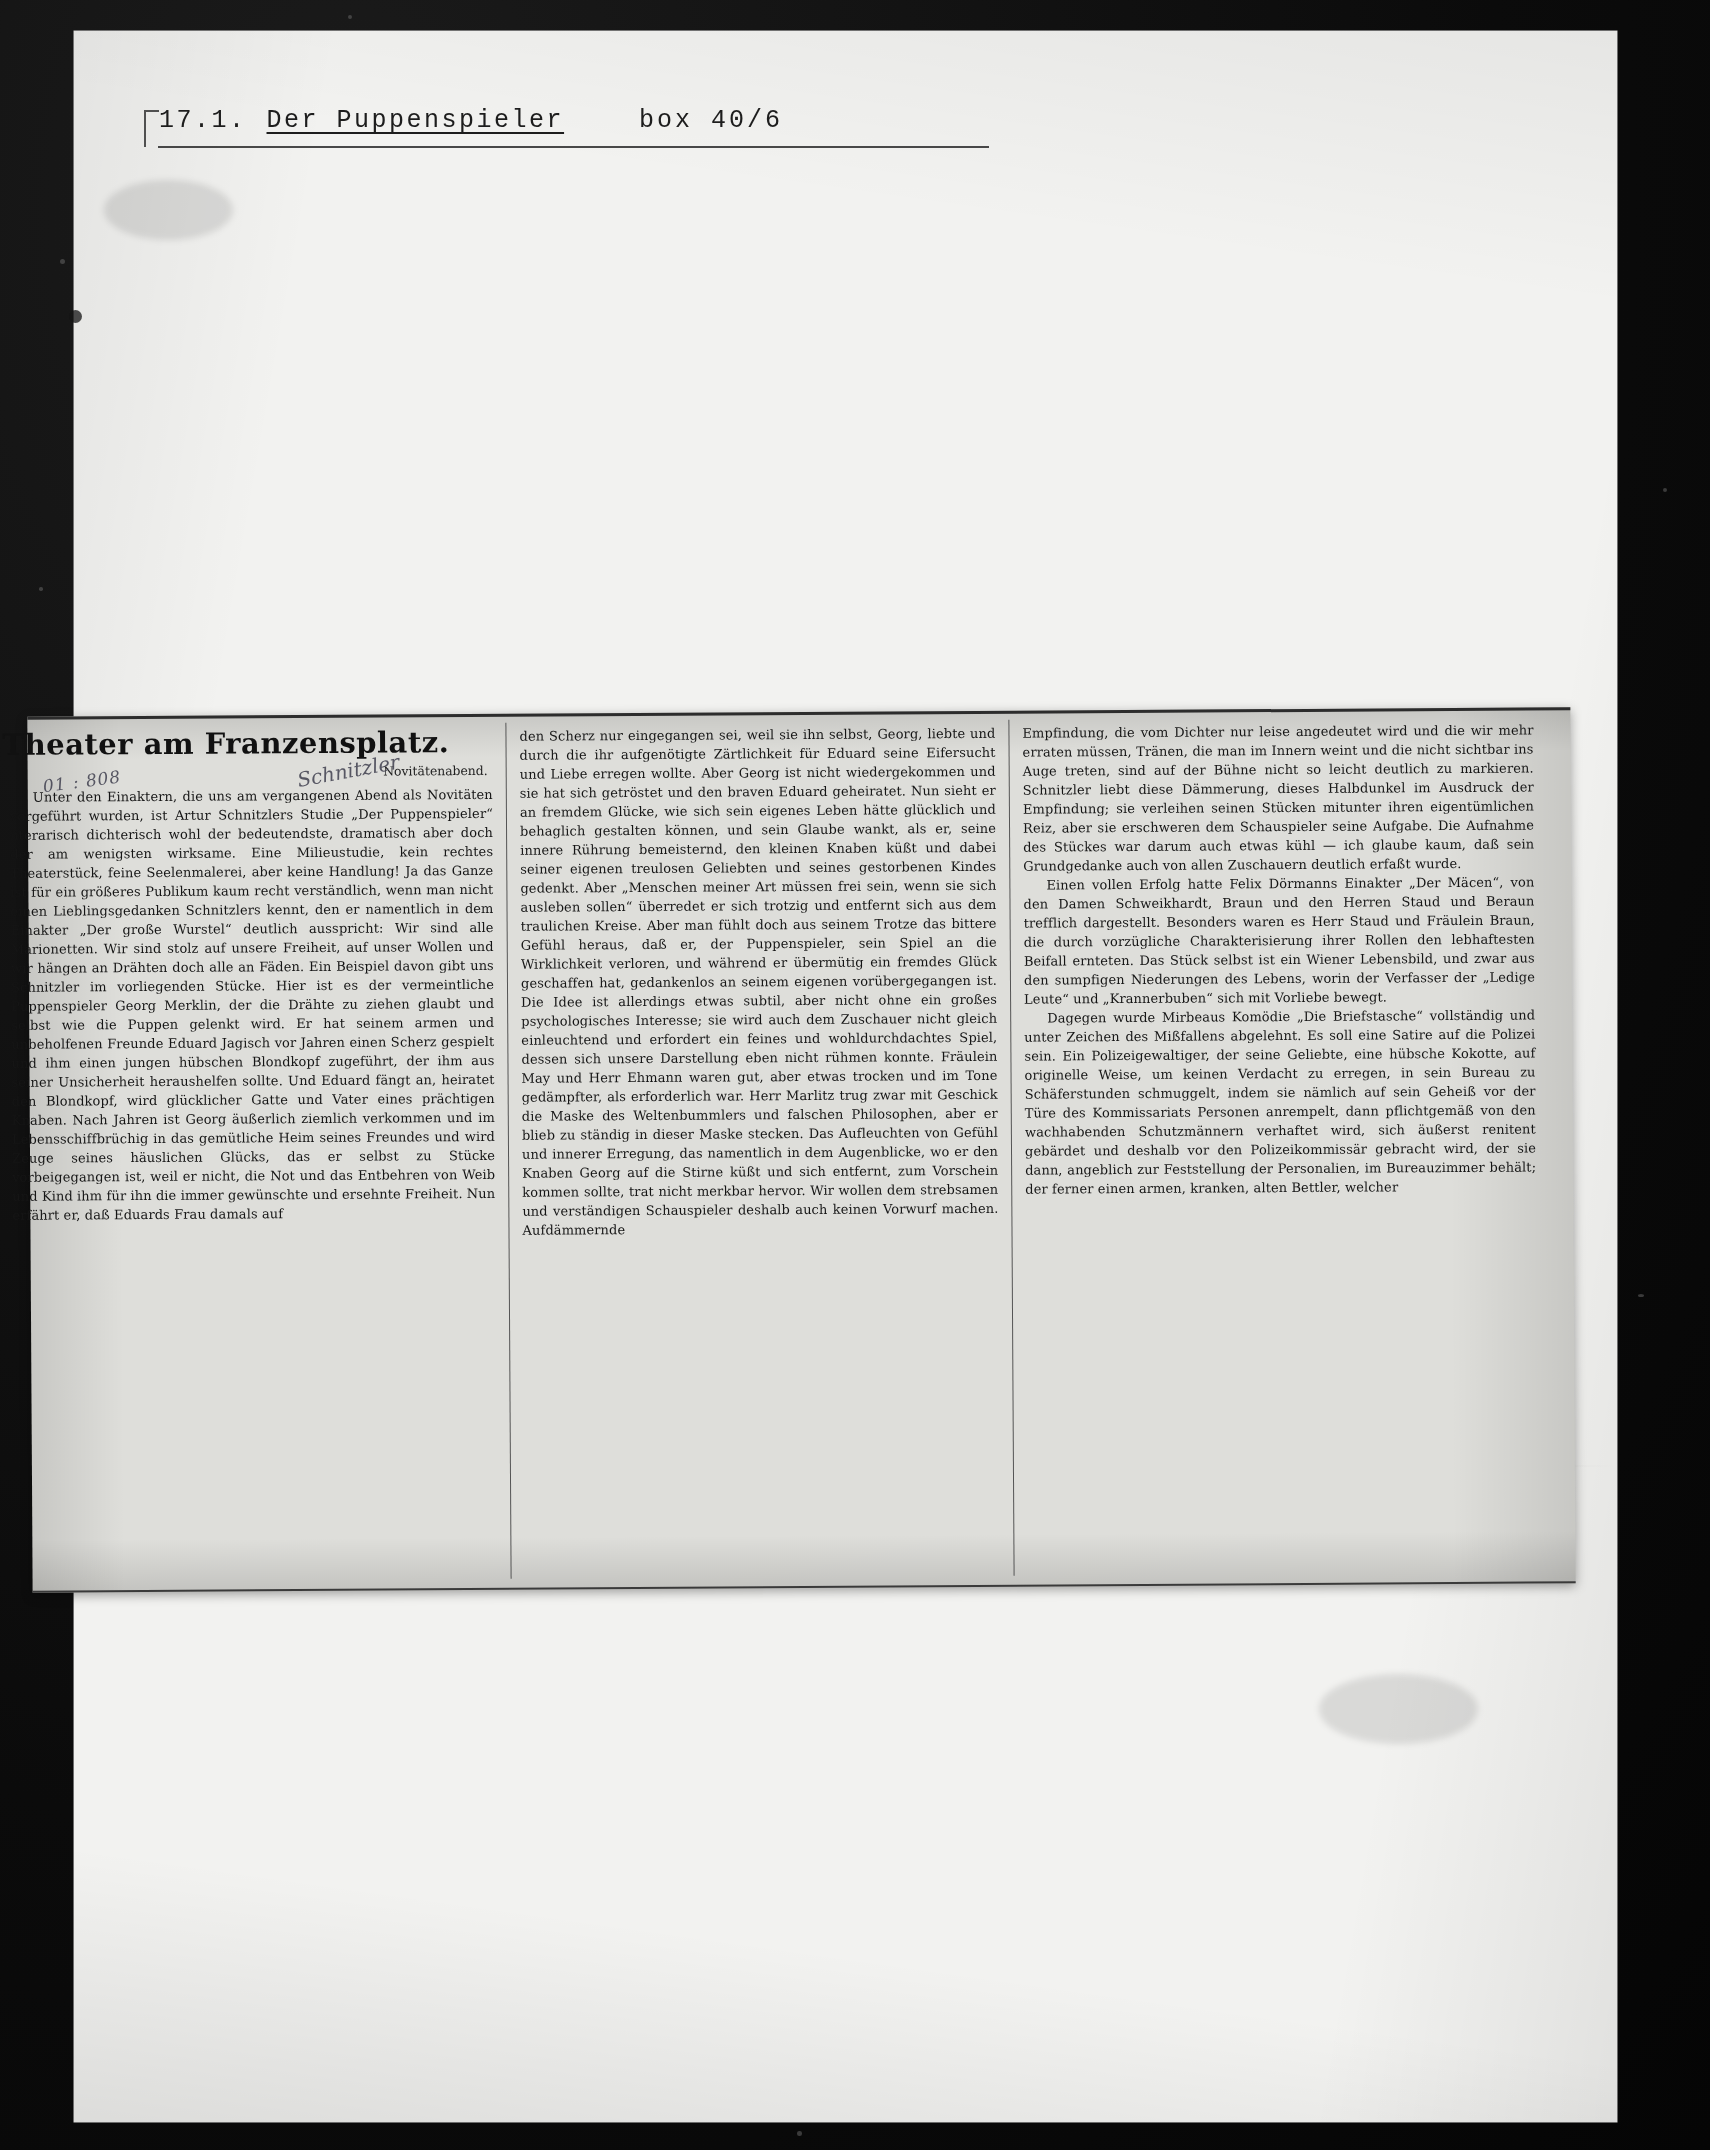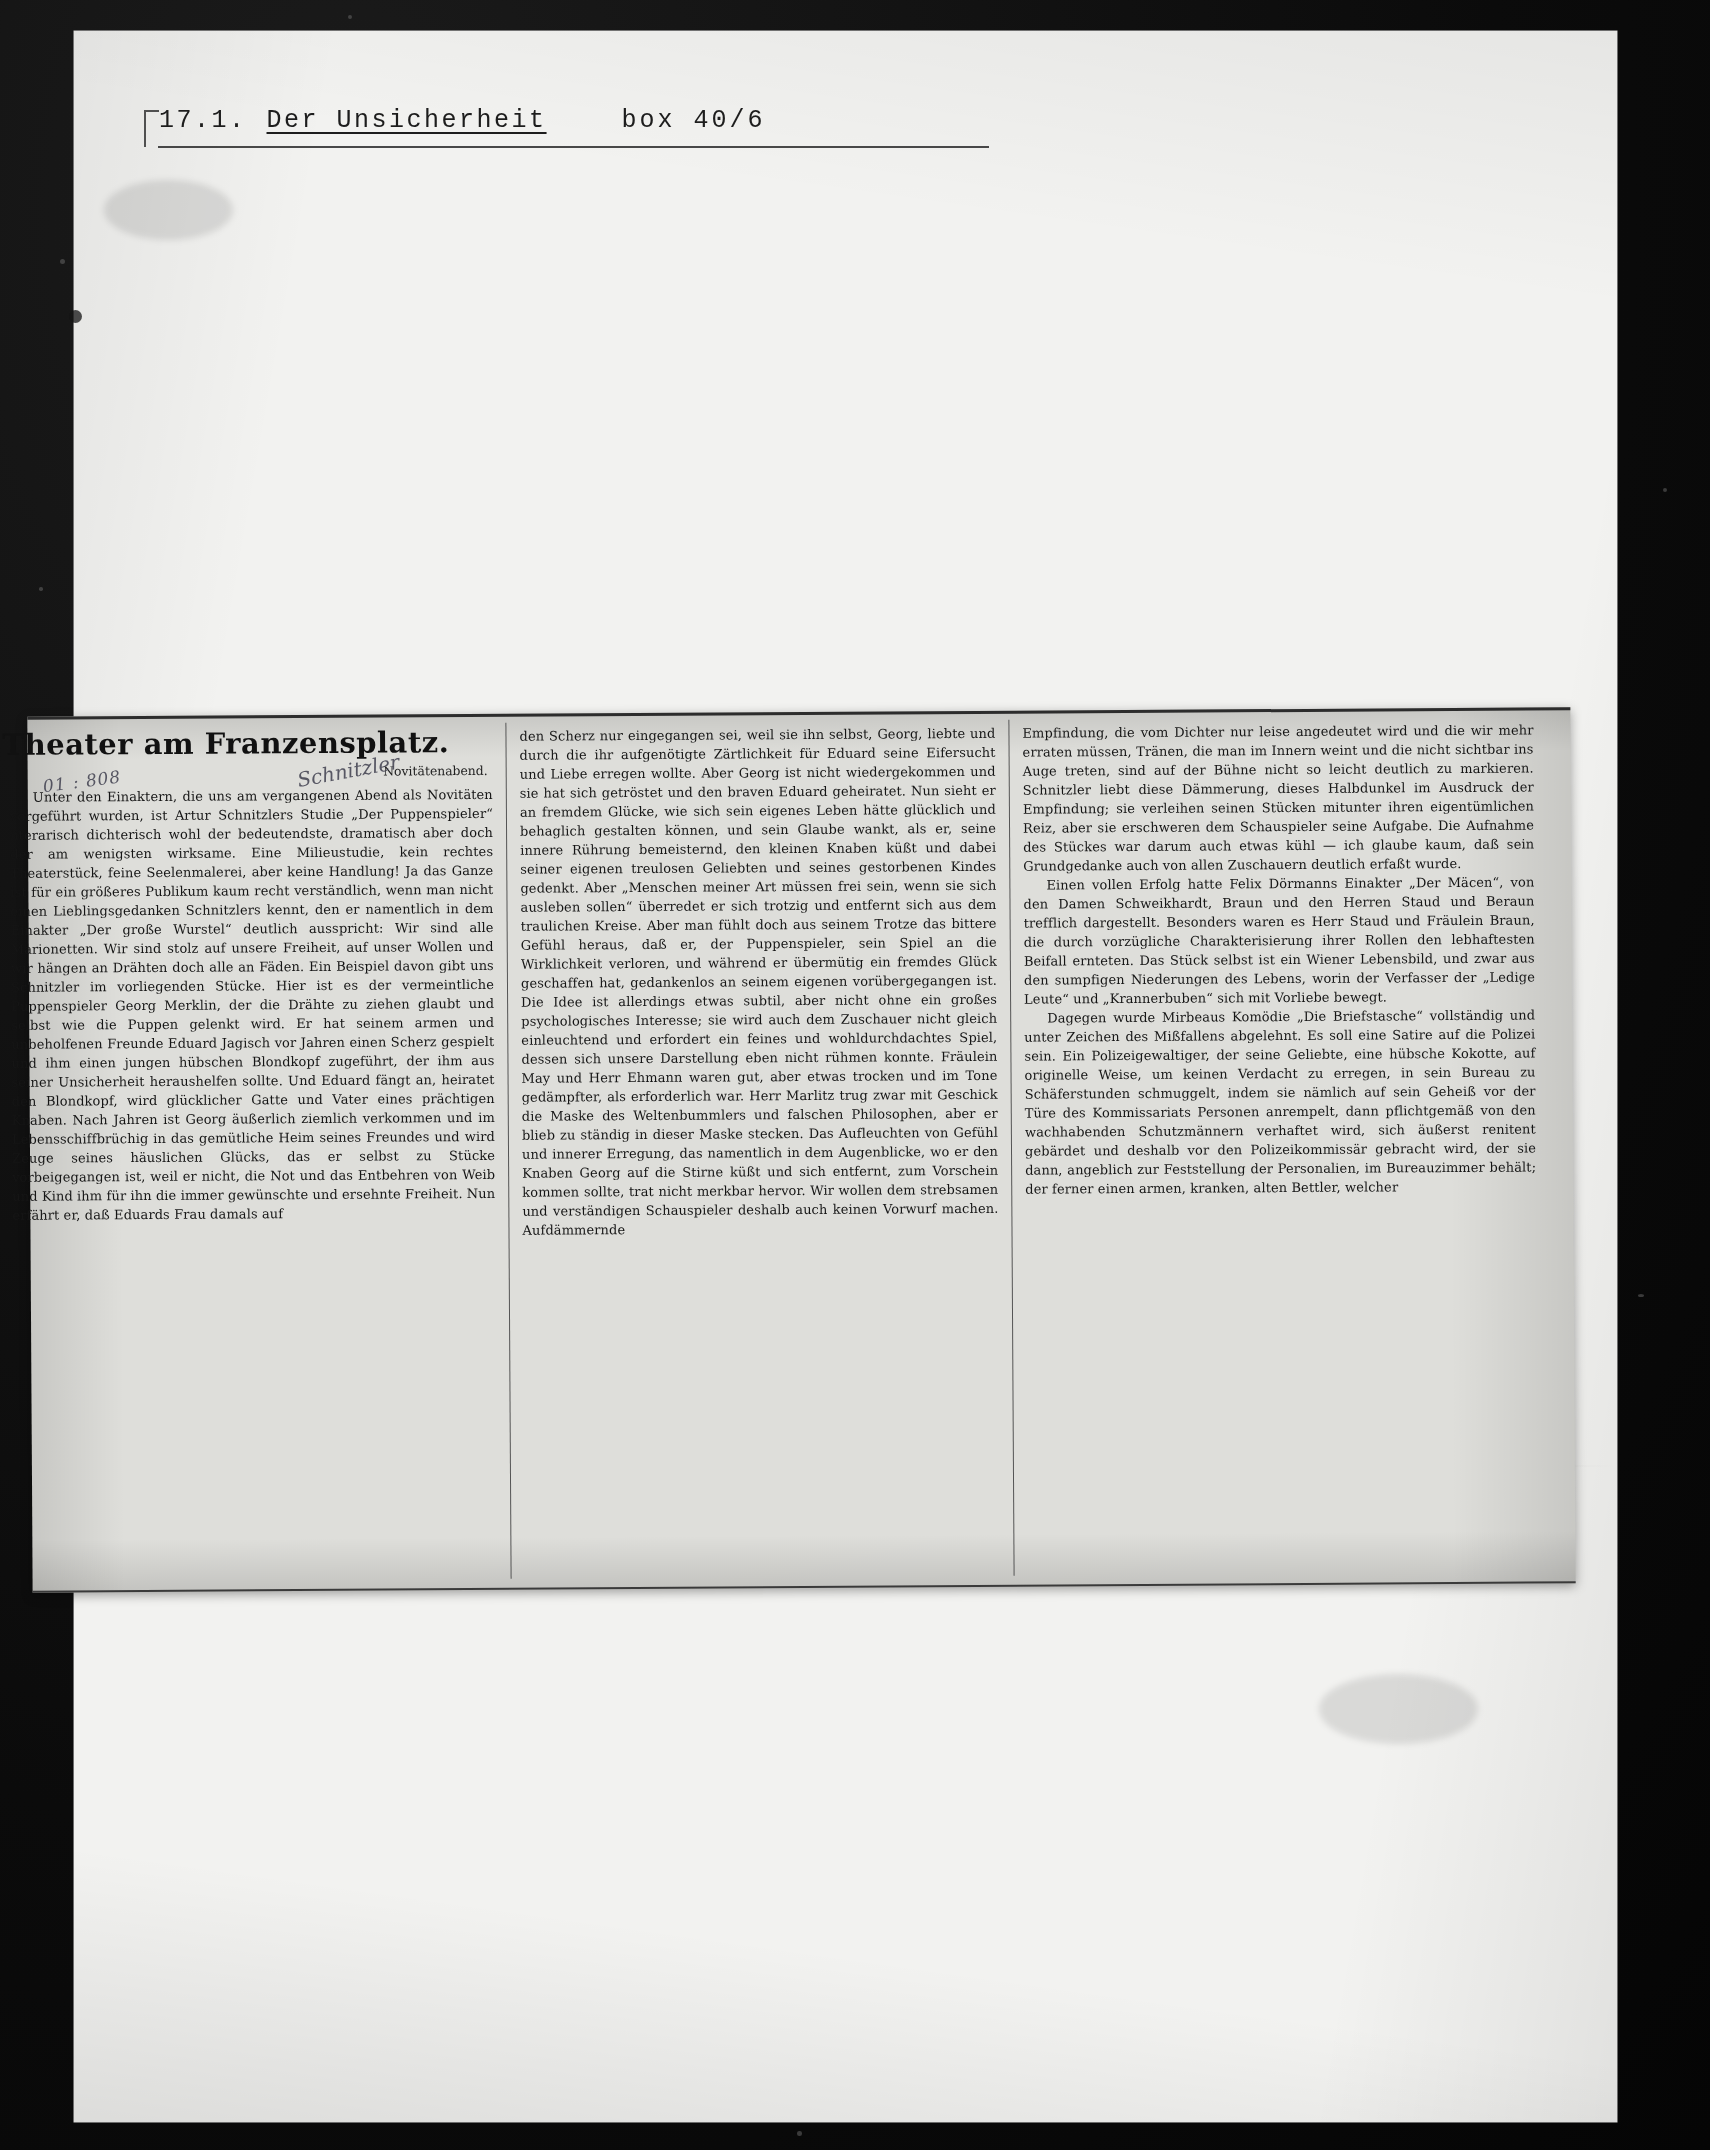--- a/index.html
+++ b/index.html
@@ -238,21 +238,21 @@
 
   <div class="sheet-fold"></div>
 
   <div class="smudge" style="left:30px;top:149px;width:129px;height:60px;"></div>
   <div class="smudge" style="left:1245px;top:1643px;width:159px;height:70px;"></div>
 
   <div class="corner-mark"></div>
 
   <div class="typed-header">
     <span class="num">17.1.</span>
-    <span class="title">Der Unsicherheit</span>
+    <span class="title">Der Puppenspieler</span>
     <span class="box">box 40/6</span>
   </div>
   <div class="header-rule"></div>
 
   <div class="punch-hole" style="left:-5px;top:279px;"></div>
   <div class="punch-hole" style="left:-7px;top:876px;"></div>
 
 </div>
 
 <div class="clipping">

